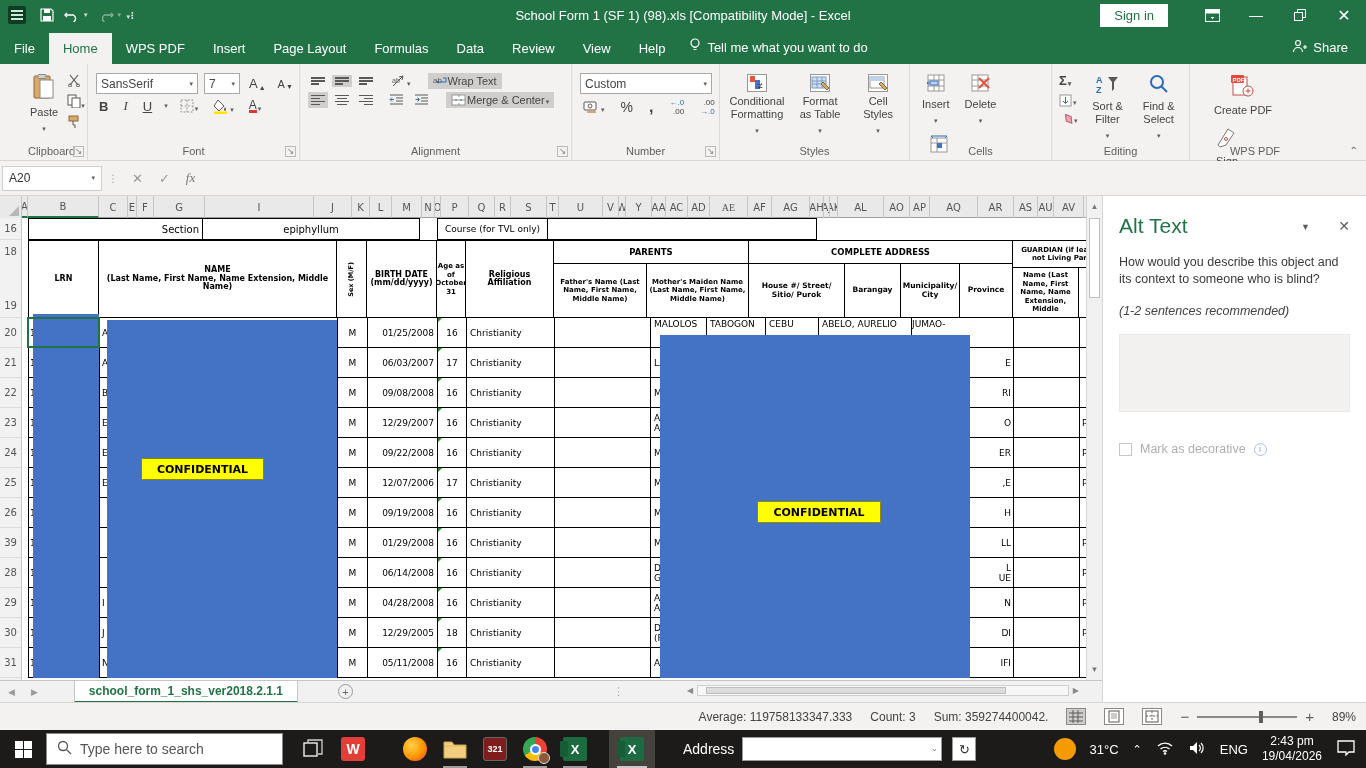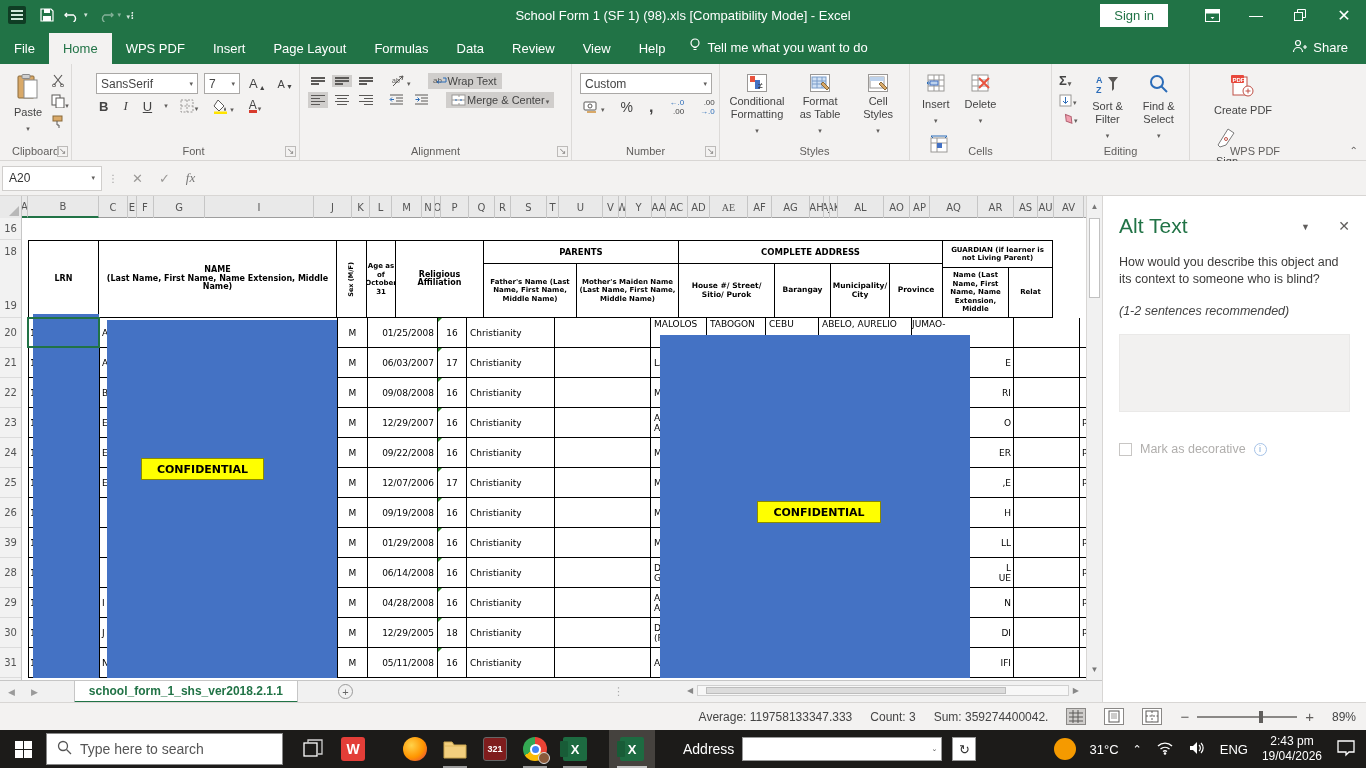--- a/index.html
+++ b/index.html
@@ -219,21 +219,21 @@
           <circle cx="6" cy="4" r="2.5" fill="none" stroke="#fff" stroke-width="1.2"></circle>
           <path d="M1.5 13 a4.5 4.5 0 0 1 9 0" fill="none" stroke="#fff" stroke-width="1.2"></path>
           <path d="M11 8 h4 M13 6 v4" stroke="#fff" stroke-width="1.2"></path>
         </svg></span>
     <span>Share</span>
   </div>
 </div>
 
 <div class="ribbon">
 
-  <div class="rgroup" style="left:0;width:72px">
+  <div class="rgroup" style="left:16px;width:72px">
     <div class="bigbtn" style="margin-left:8px">
       <span><svg width="22" height="26" viewBox="0 0 22 26">
             <rect x="1" y="2" width="16" height="22" rx="1" fill="#d9a968" stroke="#8a6a3a"></rect>
             <rect x="5" y="0.5" width="8" height="4" rx="1" fill="#cfcfcf" stroke="#8a8a8a"></rect>
             <rect x="7" y="6" width="13" height="18" fill="#fff" stroke="#8a8a8a"></rect>
           </svg></span>
       <span>Paste</span>
         <span class="car">▾</span>
     </div>
     <div style="display:inline-flex;flex-direction:column;gap:5px;vertical-align:top;margin-top:4px">
@@ -613,29 +613,40 @@
       <div class="gnum">24</div>
       <div class="gnum">25</div>
       <div class="gnum">26</div>
       <div class="gnum">39</div>
       <div class="gnum">28</div>
       <div class="gnum">29</div>
       <div class="gnum">30</div>
       <div class="gnum">31</div>
     </div>
 
+  <div class="r16">
+    <div class="c" style="width:175px;justify-content:flex-end;padding-right:3px">Section</div>
+    <div class="c" style="width:217px;justify-content:center;border-left:none">epiphyllum</div>
+    <div class="c" style="width:17px;border:none"></div>
+    <div class="c" style="width:111px;justify-content:center;font-size:9px">Course (for TVL only)</div>
+    <div class="c" style="width:269px;border-left:none"></div>
+  </div>
 
   <div class="thead">
     <div class="hc first" style="width:71px;font-size:8px">LRN</div>
     <div class="hc" style="width:238px;font-size:8px">
         <span>NAME</span>
         <span>(Last Name, First Name, Name Extension, Middle Name)</span>
       </div>
     <div class="hc" style="width:30px">
         <span class="vert">Sex (M/F)</span>
+      </div>
+    <div class="hc" style="width:70px;font-size:8px">
+        <span>BIRTH DATE</span>
+        <span>(mm/dd/yyyy)</span>
       </div>
     <div class="hc" style="width:29px;font-size:7px">Age as of October 31</div>
     <div class="hc" style="width:88px;font-size:8px;padding:0 10px">Religious Affiliation</div>
     <div class="hgrp" style="width:195px">
       <div class="top" style="height:22px;font-size:8.5px">PARENTS</div>
       <div class="subs">
         <div class="hc" style="width:93px;font-size:7px">Father's Name (Last Name, First Name, Middle Name)</div>
         <div class="hc" style="width:102px;font-size:7px">Mother's Maiden Name (Last Name, First Name, Middle Name)</div>
       </div>
     </div>

